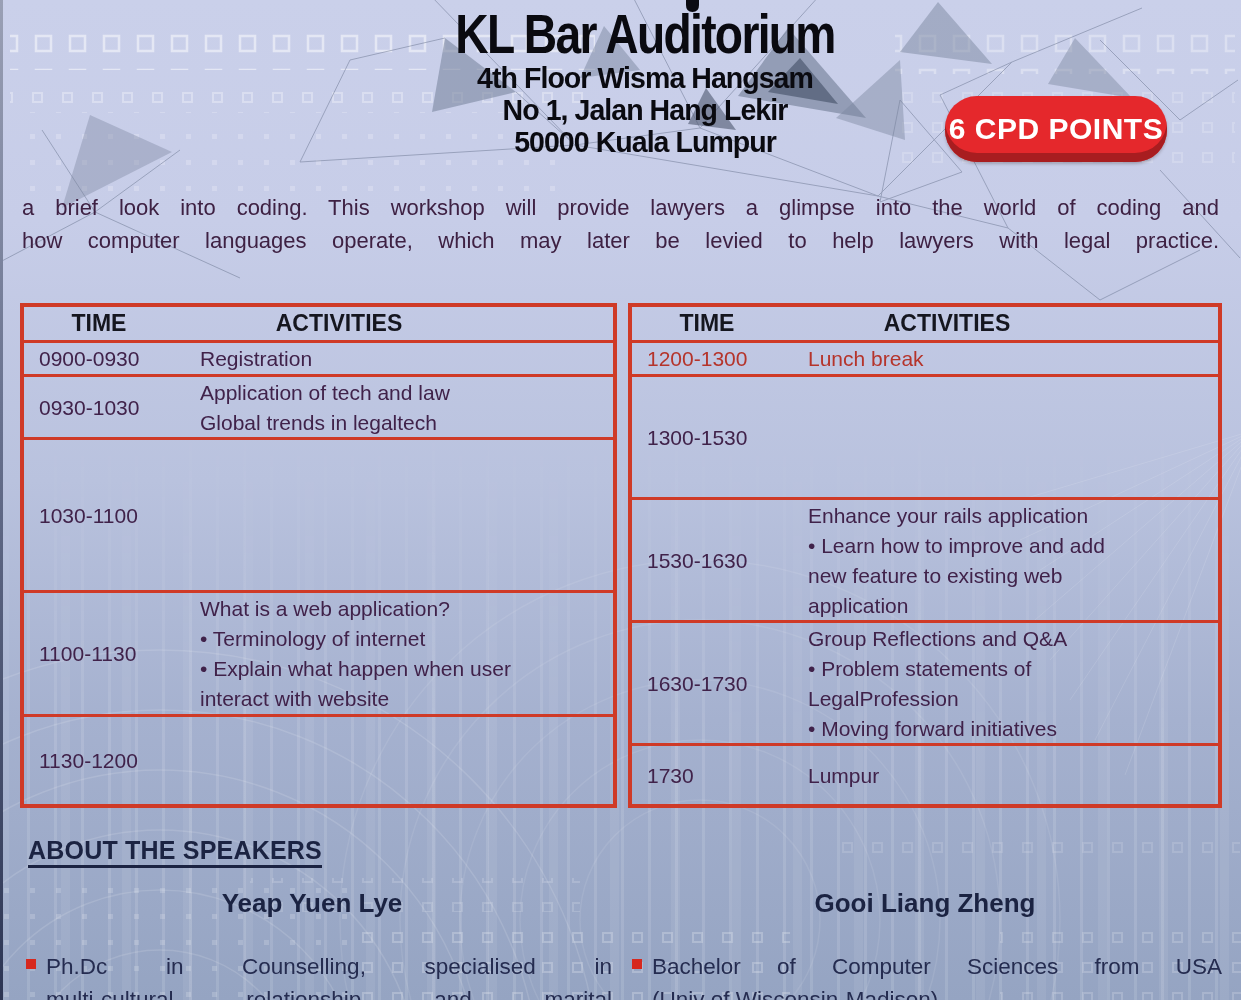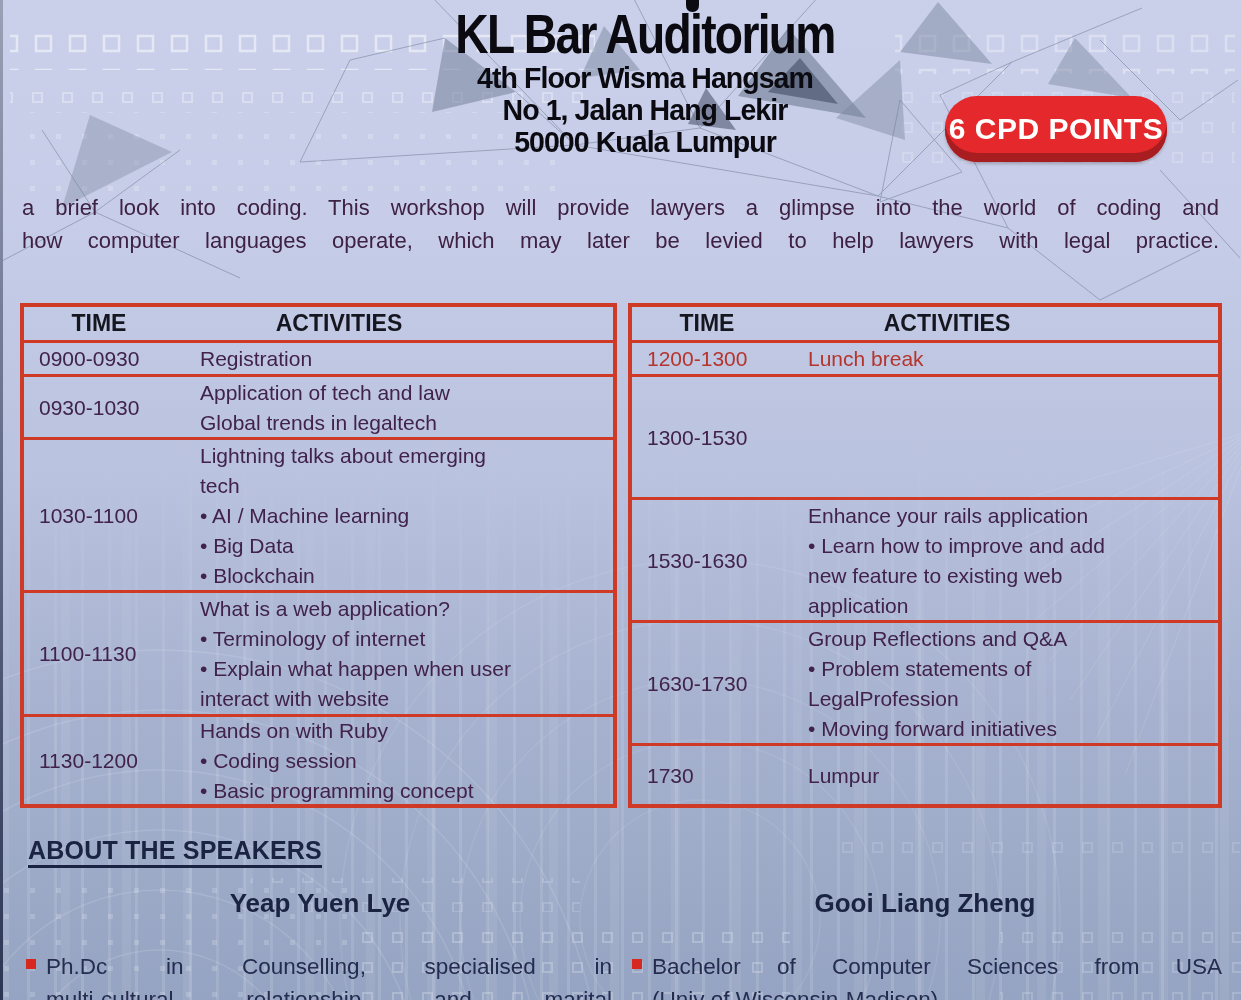--- a/index.html
+++ b/index.html
@@ -48,21 +48,21 @@
   .hcell.t{width:150px;flex:none;}
   .hcell.a{width:330px;flex:none;}
   .cell{font-size:21px;line-height:30px;color:#40224a;padding-top:1px;}
   .cell.time{width:176px;padding-left:15px;box-sizing:border-box;flex:none;}
   .cell.act{flex:1;white-space:pre-line;padding-right:4px;}
   .red-row .cell{color:#b5342b;}
 
   
   .about{left:28px;top:836px;color:#1b2342;font-size:25px;font-weight:bold;letter-spacing:0.2px;border-bottom:3px solid #1b2342;}
   .sp-name{top:888px;color:#1b2342;font-size:26px;font-weight:bold;text-align:center;}
-  .sp-name.l{left:24px;width:592px;}
+  .sp-name.l{left:16px;width:592px;}
   .sp-name.r{left:628px;width:594px;}
   .bio{top:950px;color:#252c50;font-size:22.5px;line-height:33px;}
   .bio.l{left:46px;width:566px;}
   .bio.r{left:652px;width:570px;}
   .bio .jline{text-align:justify;text-align-last:justify;}
   .bio .nline{text-align:left;}
   .sqbullet{position:absolute;left:-20px;top:9px;width:10px;height:10px;background:#d6281e;}
 </style>
 </head>
 <body>
@@ -161,38 +161,30 @@
       <div class="cell time">0900-0930</div>
       <div class="cell act">Registration</div>
     </div>
     <div class="srow" style="height:60px">
       <div class="cell time">0930-1030</div>
       <div class="cell act">Application of tech and law
 Global trends in legaltech</div>
     </div>
     <div class="srow" style="height:150px">
       <div class="cell time">1030-1100</div>
-      <div class="cell act">Lightning talks about emerging
-tech
-• AI / Machine learning
-• Big Data
-• Blockchain</div>
     </div>
     <div class="srow" style="height:121px">
       <div class="cell time">1100-1130</div>
       <div class="cell act">What is a web application?
 • Terminology of internet
 • Explain what happen when user
 interact with website</div>
     </div>
     <div class="srow" style="height:87px">
       <div class="cell time">1130-1200</div>
-      <div class="cell act">Hands on with Ruby
-• Coding session
-• Basic programming concept</div>
     </div>
   </div>
 
   <div class="sched right">
     <div class="srow head" style="height:33px">
       <div class="hcell t">TIME</div>
       <div class="hcell a">ACTIVITIES</div>
     </div>
     <div class="srow red-row" style="height:31px">
       <div class="cell time">1200-1300</div>

